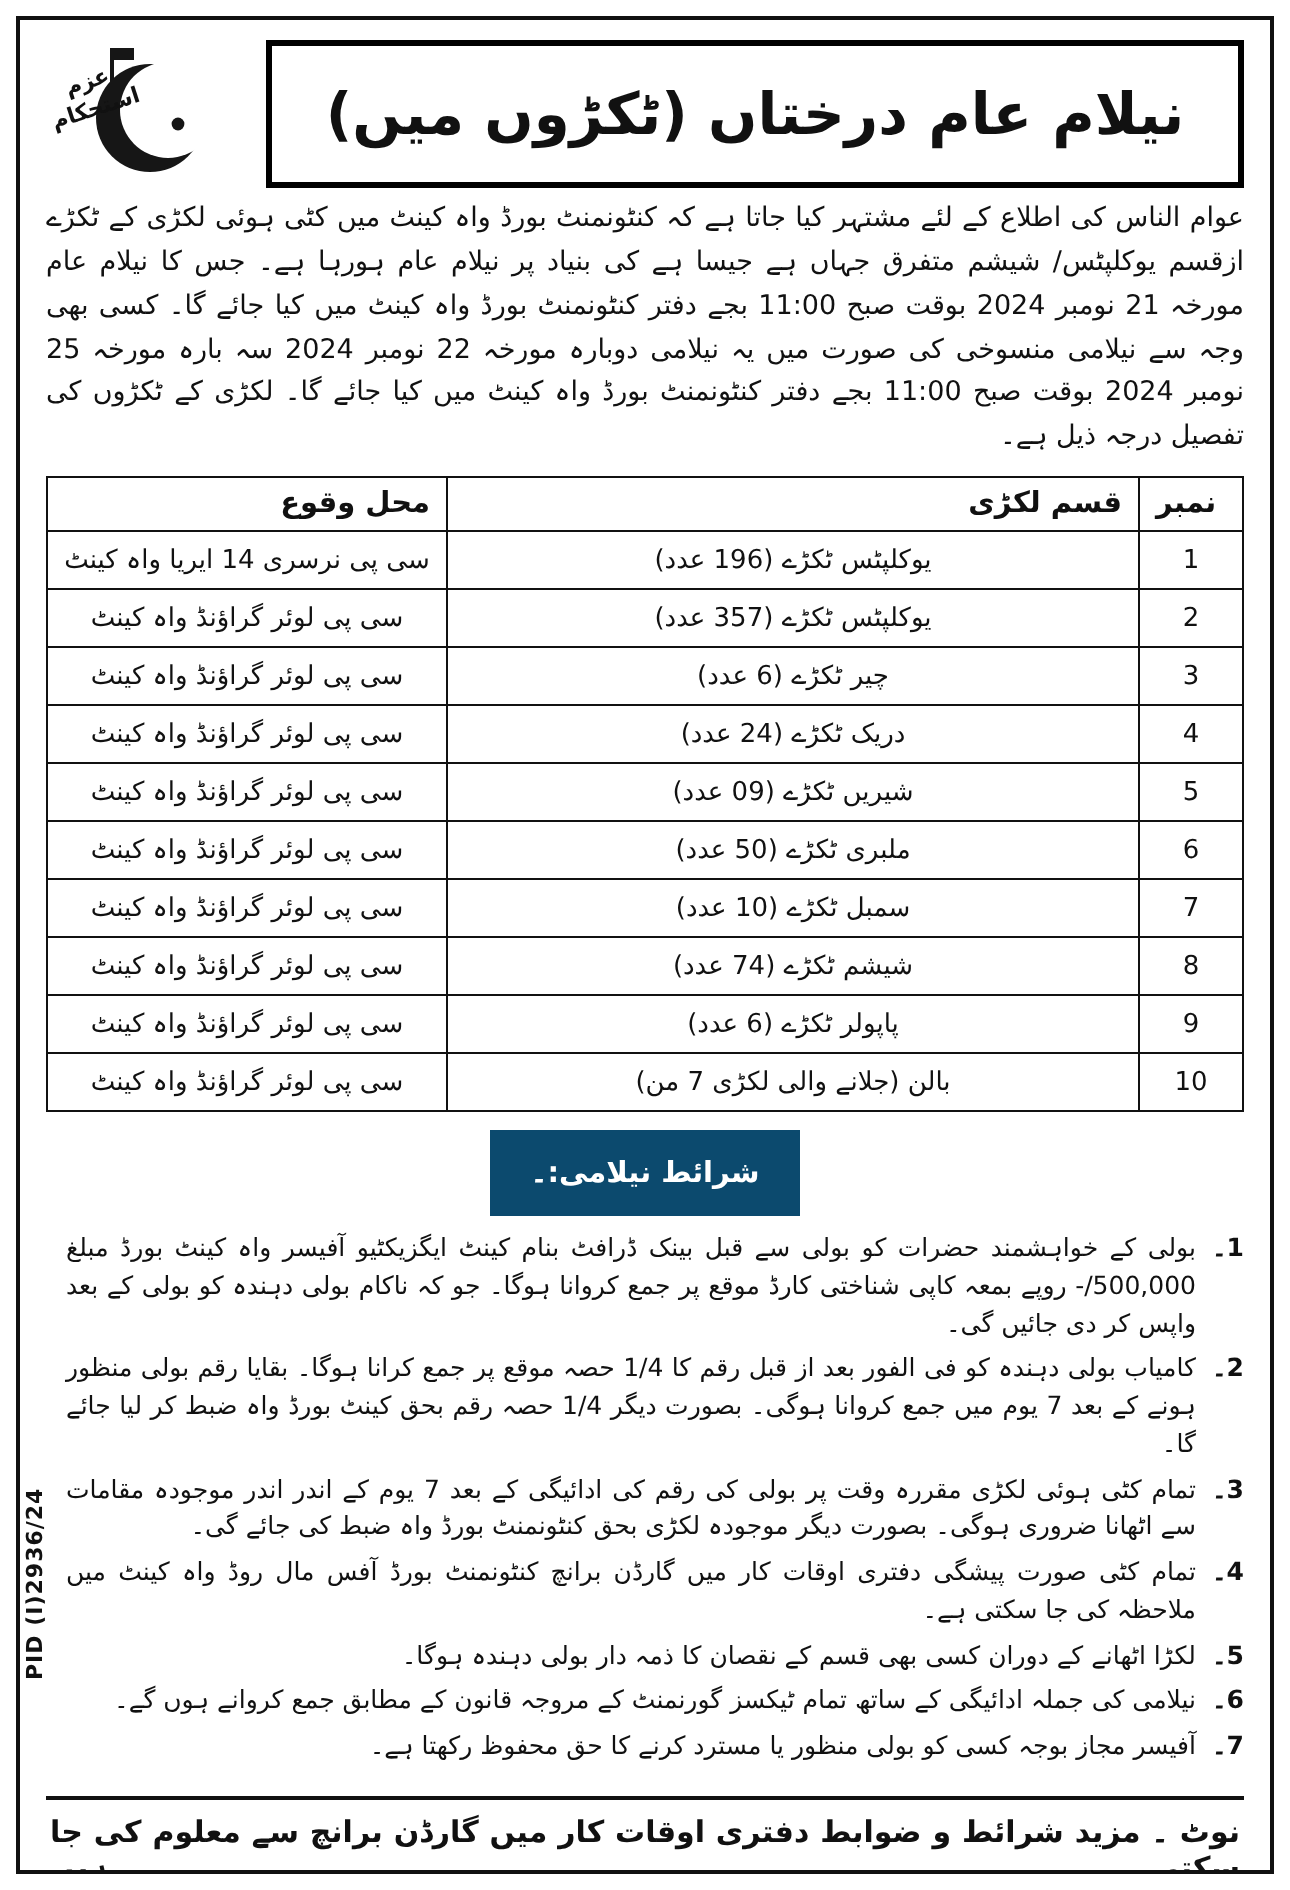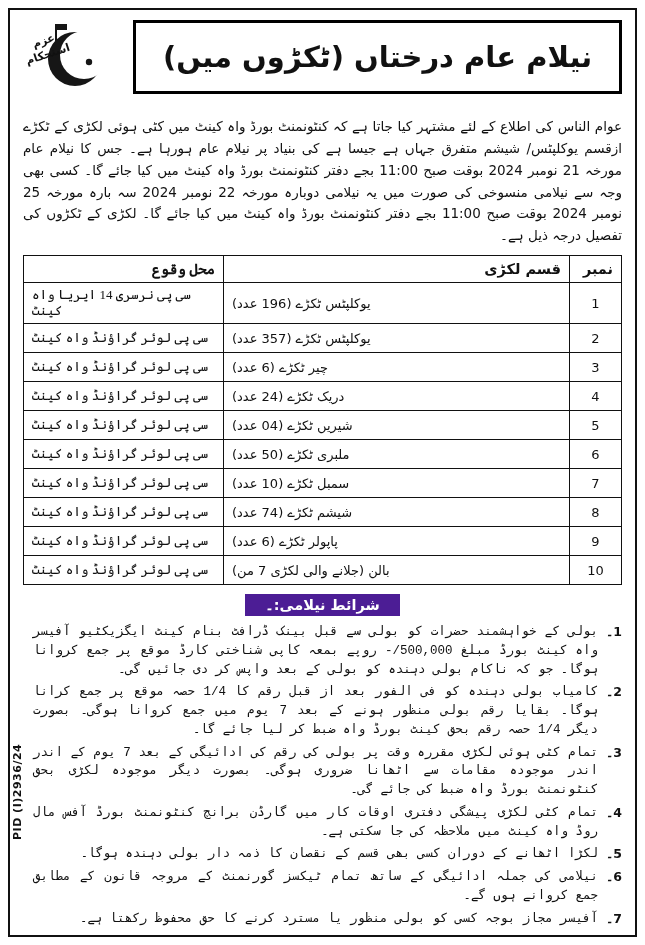--- a/index.html
+++ b/index.html
@@ -23,40 +23,40 @@
   .ad-title { font-size:29px; font-weight:bold; letter-spacing:0; white-space:nowrap; }
   .logo { width:100px; position:relative; }
   .logo svg { position:absolute; left:14px; top:2px; }
   .logo-text {
     position:absolute; left:0px; top:14px; transform:rotate(-18deg);
     font-size:11px; font-weight:bold; line-height:1.25; text-align:center; direction:rtl;
   }
   .logo-text span { display:block; }
   
   .intro {
-    margin-top:22px; font-size:13.5px; line-height:1.62; text-align:justify;
+    margin-top:5px; font-size:13.5px; line-height:1.62; text-align:justify;
   }
   
   table { width:100%; border-collapse:collapse; margin-top:8px; }
   th, td { border:1.4px solid #111; padding:4px 8px; }
   th { font-size:14.5px; font-weight:bold; text-align:right; height:27px; }
   td { font-size:13px; height:29px; }
   .c-num  { width:52px; text-align:center; }
-  .c-loc  { width:200px;font-family:Liberation Serif, serif; }
-  td.c-type, td.c-loc { text-align:left; }
-  th.c-num { text-align:right; }
+  .c-loc  { width:200px; }
+  td.c-type, td.c-loc { text-align:center; }
+  th.c-num { text-align:left; }
   
   .terms-head {
-    background:#4c1d95; color:#fff; width:fit-content; margin:9px auto 7px auto;
-    padding:3px 20px; font-size:14.5px; font-weight:bold;
+    background:#0c4a6e; color:#fff; width:fit-content; margin:9px auto 7px auto;
+    padding:13px 20px; font-size:14.5px; font-weight:bold;
   }
   .terms { padding-left:10px; }
   .term { display:flex; gap:6px; font-size:12.5px; line-height:1.5; margin-bottom:4px; text-align:justify; }
   .term-num { white-space:nowrap; min-width:18px; font-weight:bold; }
-  .term-text { flex:1;font-family:Liberation Mono, monospace; }
+  .term-text { flex:1; }
   
   .note {
     margin-top:15px; border-top:2px solid #111; border-bottom:2px solid #111;
     padding:7px 2px; font-size:15px; font-weight:bold;
     text-align:justify; text-align-last:justify;
   }
   .signature {
     display:flex; justify-content:center; gap:70px; padding-top:11px;
     font-size:19px; font-weight:bold;
   }
@@ -117,21 +117,21 @@
         <td class="c-type">چیر ٹکڑے (6 عدد)</td>
         <td class="c-loc">سی پی لوئر گراؤنڈ واہ کینٹ</td>
       </tr>
       <tr>
         <td class="c-num">4</td>
         <td class="c-type">دریک ٹکڑے (24 عدد)</td>
         <td class="c-loc">سی پی لوئر گراؤنڈ واہ کینٹ</td>
       </tr>
       <tr>
         <td class="c-num">5</td>
-        <td class="c-type">شیریں ٹکڑے (04 عدد)</td>
+        <td class="c-type">شیریں ٹکڑے (09 عدد)</td>
         <td class="c-loc">سی پی لوئر گراؤنڈ واہ کینٹ</td>
       </tr>
       <tr>
         <td class="c-num">6</td>
         <td class="c-type">ملبری ٹکڑے (50 عدد)</td>
         <td class="c-loc">سی پی لوئر گراؤنڈ واہ کینٹ</td>
       </tr>
       <tr>
         <td class="c-num">7</td>
         <td class="c-type">سمبل ٹکڑے (10 عدد)</td>
@@ -165,21 +165,21 @@
     <div class="term">
       <span class="term-num">2۔</span>
       <span class="term-text">کامیاب بولی دہندہ کو فی الفور بعد از قبل رقم کا 1/4 حصہ موقع پر جمع کرانا ہوگا۔ بقایا رقم بولی منظور ہونے کے بعد 7 یوم میں جمع کروانا ہوگی۔ بصورت دیگر 1/4 حصہ رقم بحق کینٹ بورڈ واہ ضبط کر لیا جائے گا۔</span>
     </div>
     <div class="term">
       <span class="term-num">3۔</span>
       <span class="term-text">تمام کٹی ہوئی لکڑی مقررہ وقت پر بولی کی رقم کی ادائیگی کے بعد 7 یوم کے اندر اندر موجودہ مقامات سے اٹھانا ضروری ہوگی۔ بصورت دیگر موجودہ لکڑی بحق کنٹونمنٹ بورڈ واہ ضبط کی جائے گی۔</span>
     </div>
     <div class="term">
       <span class="term-num">4۔</span>
-      <span class="term-text">تمام کٹی لکڑی پیشگی دفتری اوقات کار میں گارڈن برانچ کنٹونمنٹ بورڈ آفس مال روڈ واہ کینٹ میں ملاحظہ کی جا سکتی ہے۔</span>
+      <span class="term-text">تمام کٹی صورت پیشگی دفتری اوقات کار میں گارڈن برانچ کنٹونمنٹ بورڈ آفس مال روڈ واہ کینٹ میں ملاحظہ کی جا سکتی ہے۔</span>
     </div>
     <div class="term">
       <span class="term-num">5۔</span>
       <span class="term-text">لکڑا اٹھانے کے دوران کسی بھی قسم کے نقصان کا ذمہ دار بولی دہندہ ہوگا۔</span>
     </div>
     <div class="term">
       <span class="term-num">6۔</span>
       <span class="term-text">نیلامی کی جملہ ادائیگی کے ساتھ تمام ٹیکسز گورنمنٹ کے مروجہ قانون کے مطابق جمع کروانے ہوں گے۔</span>
     </div>
     <div class="term">

